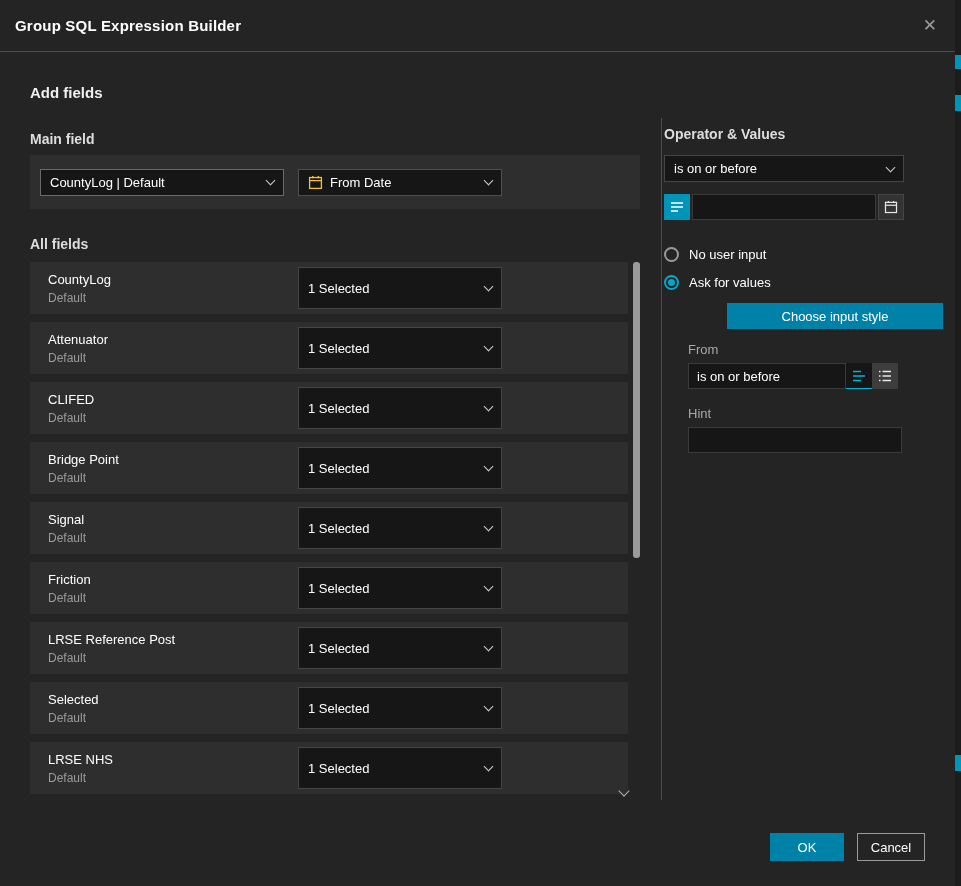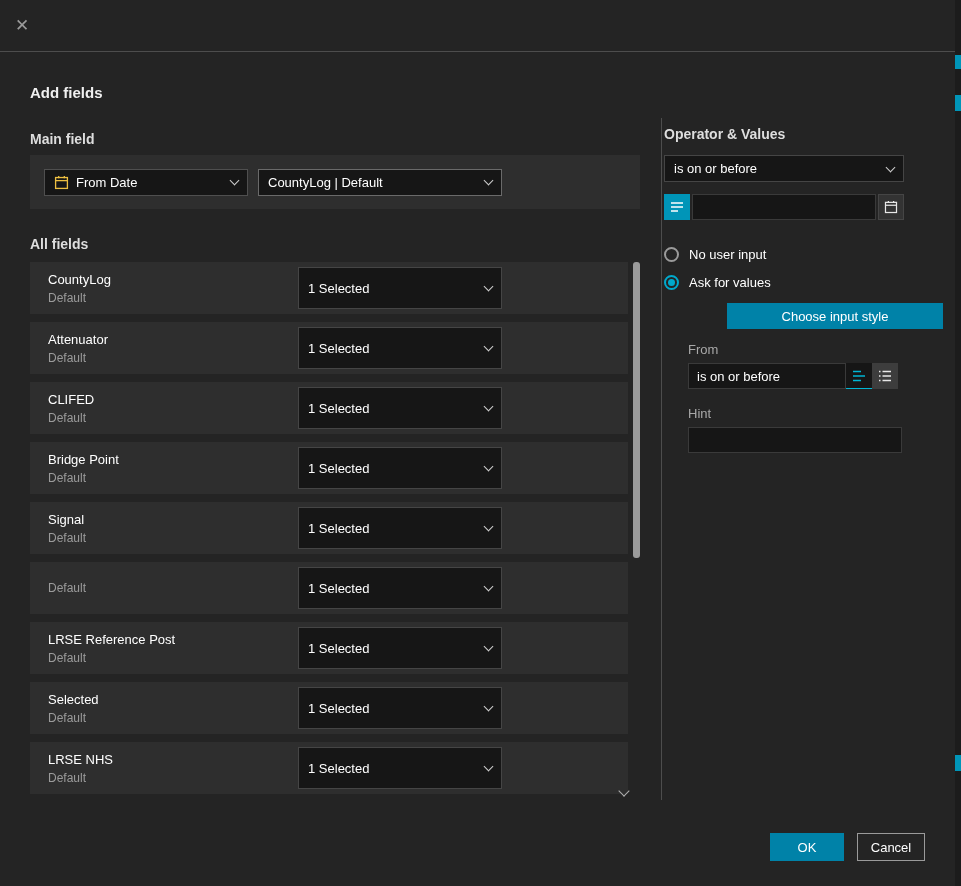--- a/index.html
+++ b/index.html
@@ -123,43 +123,44 @@
   .speck.s1 { top:55px;  height:14px; }
   .speck.s2 { top:95px;  height:16px; }
   .speck.s3 { top:755px; height:16px; }
 </style>
 </head>
 <body>
 
 <div class="screen">
 
   <header class="dlg-header">
+    <span class="dlg-title">Group SQL Expression Builder</span>
     <span class="dlg-close">✕</span>
   </header>
 
   <h2 class="h-add-fields">Add fields</h2>
   <div class="sub-heading h-main-field">Main field</div>
 
   <div class="main-band">
+    <div class="select layer-select">
+      <span class="sel-text">CountyLog | Default</span>
+      <span class="chev"></span>
+    </div>
     <div class="select field-select">
       <span class="icon">
         <svg width="15" height="15" viewBox="0 0 16 16" fill="none" stroke="#eebf41" stroke-width="1.4">
           <rect x="1.7" y="2.7" width="12.6" height="11.6"></rect>
           <line x1="1.7" y1="6" x2="14.3" y2="6"></line>
           <line x1="5" y1="1" x2="5" y2="3.5"></line>
           <line x1="11" y1="1" x2="11" y2="3.5"></line>
         </svg>
       </span>
       <span class="sel-text">From Date</span>
       <span class="chev"></span>
     </div>
-    <div class="select layer-select">
-      <span class="sel-text">CountyLog | Default</span>
-      <span class="chev"></span>
-    </div>
   </div>
 
   <div class="sub-heading h-all-fields">All fields</div>
 
   <div class="fields-list">
       <div class="field-row">
         <div class="field-info">
           <div class="field-name">CountyLog</div>
           <div class="field-sub">Default</div>
         </div>
@@ -203,20 +204,21 @@
           <div class="field-name">Signal</div>
           <div class="field-sub">Default</div>
         </div>
         <div class="select">
           <span class="sel-text">1 Selected</span>
           <span class="chev"></span>
         </div>
       </div>
       <div class="field-row">
         <div class="field-info">
+          <div class="field-name">Friction</div>
           <div class="field-sub">Default</div>
         </div>
         <div class="select">
           <span class="sel-text">1 Selected</span>
           <span class="chev"></span>
         </div>
       </div>
       <div class="field-row">
         <div class="field-info">
           <div class="field-name">LRSE Reference Post</div>

